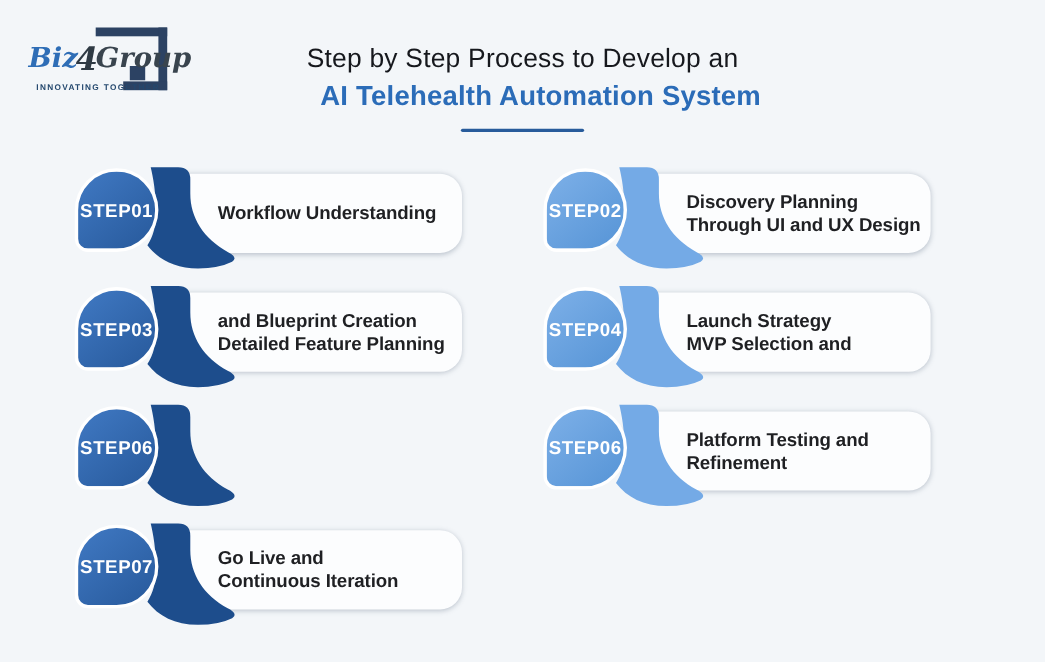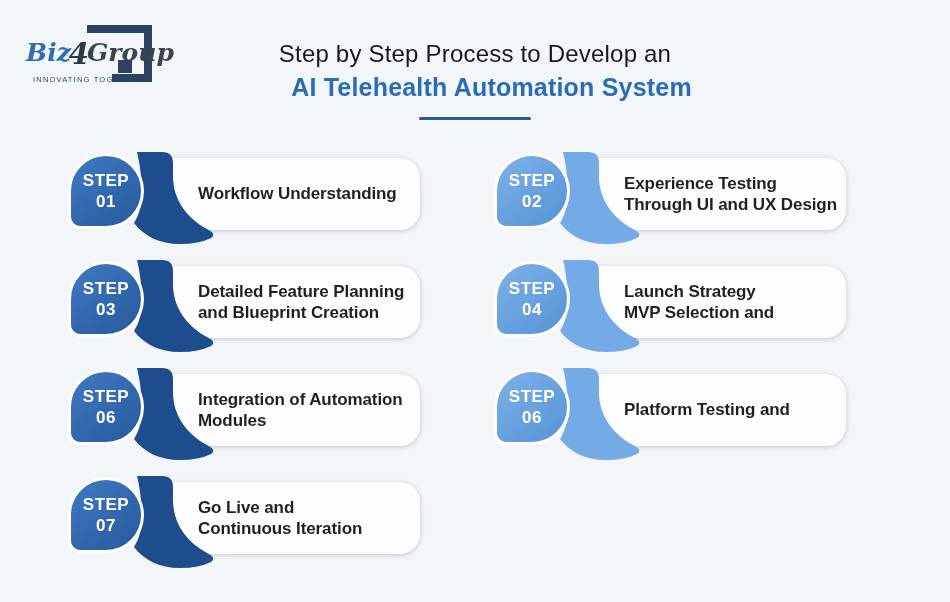--- a/index.html
+++ b/index.html
@@ -18,21 +18,21 @@
   .f-square{left:92px; top:48px; width:14px; height:13px;}
   .logo-text{
     position:absolute; left:0; top:22px; z-index:1; white-space:nowrap;
     font-family:"DejaVu Serif", serif; font-style:italic; font-weight:600;
   }
   .logo-biz{color:var(--logo-blue,#2e6db6); font-size:25px;}
   .logo-four{color:#2f3a44; font-size:29px; position:relative; top:3px; margin:0 -2px;}
   .logo-group{color:var(--logo-gray,#39444e); font-size:25px;}
   .logo-tagline{
     position:absolute; left:7px; top:63px; z-index:1;
-    font-size:7.5px; font-weight:400; letter-spacing:1.2px;
+    font-size:7.5px; font-weight:700; letter-spacing:1.2px;
     color:var(--logo-tagline,#24486e);
   }
 
   
   .header{position:absolute; left:0; top:40px; width:100%; text-align:center; z-index:1;}
   .title1{font-size:24px; font-weight:400; color:var(--title-dark,#16181d); letter-spacing:.2px;}
   .title2{font-size:25px; font-weight:700; color:var(--title-blue,#2b6cb8); margin-top:5px; letter-spacing:.2px;padding-left:33px;}
   .underline{width:112px; height:3px; margin:15px auto 0; border-radius:2px; background:var(--underline,#275b9b);}
 
   
@@ -54,21 +54,21 @@
   }
 
   .ribbon{position:absolute; left:0; top:0; width:160px; height:95px; z-index:2; overflow:visible;}
   .col-left .rb{fill:var(--dark-ribbon,#1d4d8c);}
   .col-right .rb{fill:var(--light-ribbon,#74aae6);}
 
   .badge{
     position:absolute; left:2px; top:3px; width:76px; height:76px; z-index:3;
     box-sizing:border-box; border:3px solid #fff;
     border-radius:50% 50% 50% 12px;
-    display:flex; flex-direction:column; align-items:center; justify-content:center;
+    display:flex; align-items:center; justify-content:center;
     color:var(--badge-text,#ffffff); font-size:17px; font-weight:600;
     line-height:21px; letter-spacing:.5px; text-align:center;
   }
   .col-left .badge{background:linear-gradient(140deg,var(--dark-circle-a,#4079c3),var(--dark-circle-b,#27599b));}
   .col-right .badge{background:linear-gradient(140deg,var(--light-circle-a,#7db0e8),var(--light-circle-b,#5694d6));}
 </style>
 </head>
 <body>
 
 <div class="canvas">
@@ -101,38 +101,38 @@
     </svg>
     <div class="badge">
       <div>STEP</div>
       <div>01</div>
     </div>
   </div>
 
   <div class="step col-right r1">
     <div class="pill">
       <div class="pill-text">
-        <div>Experience Testing</div>
+        <div>Discovery Planning</div>
         <div>Through UI and UX Design</div>
       </div>
     </div>
     <svg class="ribbon" viewBox="0 0 160 95">
       <path class="rb" d="M 71,2 L 96,2 Q 107,2 107,13 L 107,26 C 107,48 119,67 141,79 Q 151,84 145,88 Q 133,94 114,94 C 93,94 78,86 68,73 C 73,65 76,55 76,44 C 76,26 73,10 71,2 Z"></path>
     </svg>
     <div class="badge">
       <div>STEP</div>
       <div>02</div>
     </div>
   </div>
 
   <div class="step col-left r2">
     <div class="pill">
       <div class="pill-text">
+        <div>and Blueprint Creation</div>
         <div>Detailed Feature Planning</div>
-        <div>and Blueprint Creation</div>
       </div>
     </div>
     <svg class="ribbon" viewBox="0 0 160 95">
       <path class="rb" d="M 71,2 L 96,2 Q 107,2 107,13 L 107,26 C 107,48 119,67 141,79 Q 151,84 145,88 Q 133,94 114,94 C 93,94 78,86 68,73 C 73,65 76,55 76,44 C 76,26 73,10 71,2 Z"></path>
     </svg>
     <div class="badge">
       <div>STEP</div>
       <div>03</div>
     </div>
   </div>
@@ -147,39 +147,34 @@
     <svg class="ribbon" viewBox="0 0 160 95">
       <path class="rb" d="M 71,2 L 96,2 Q 107,2 107,13 L 107,26 C 107,48 119,67 141,79 Q 151,84 145,88 Q 133,94 114,94 C 93,94 78,86 68,73 C 73,65 76,55 76,44 C 76,26 73,10 71,2 Z"></path>
     </svg>
     <div class="badge">
       <div>STEP</div>
       <div>04</div>
     </div>
   </div>
 
   <div class="step col-left r3">
-    <div class="pill">
-      <div class="pill-text">
-        <div>Integration of Automation</div>
-        <div>Modules</div>
-      </div>
-    </div>
     <svg class="ribbon" viewBox="0 0 160 95">
       <path class="rb" d="M 71,2 L 96,2 Q 107,2 107,13 L 107,26 C 107,48 119,67 141,79 Q 151,84 145,88 Q 133,94 114,94 C 93,94 78,86 68,73 C 73,65 76,55 76,44 C 76,26 73,10 71,2 Z"></path>
     </svg>
     <div class="badge">
       <div>STEP</div>
       <div>06</div>
     </div>
   </div>
 
   <div class="step col-right r3">
     <div class="pill">
       <div class="pill-text">
         <div>Platform Testing and</div>
+        <div>Refinement</div>
       </div>
     </div>
     <svg class="ribbon" viewBox="0 0 160 95">
       <path class="rb" d="M 71,2 L 96,2 Q 107,2 107,13 L 107,26 C 107,48 119,67 141,79 Q 151,84 145,88 Q 133,94 114,94 C 93,94 78,86 68,73 C 73,65 76,55 76,44 C 76,26 73,10 71,2 Z"></path>
     </svg>
     <div class="badge">
       <div>STEP</div>
       <div>06</div>
     </div>
   </div>

